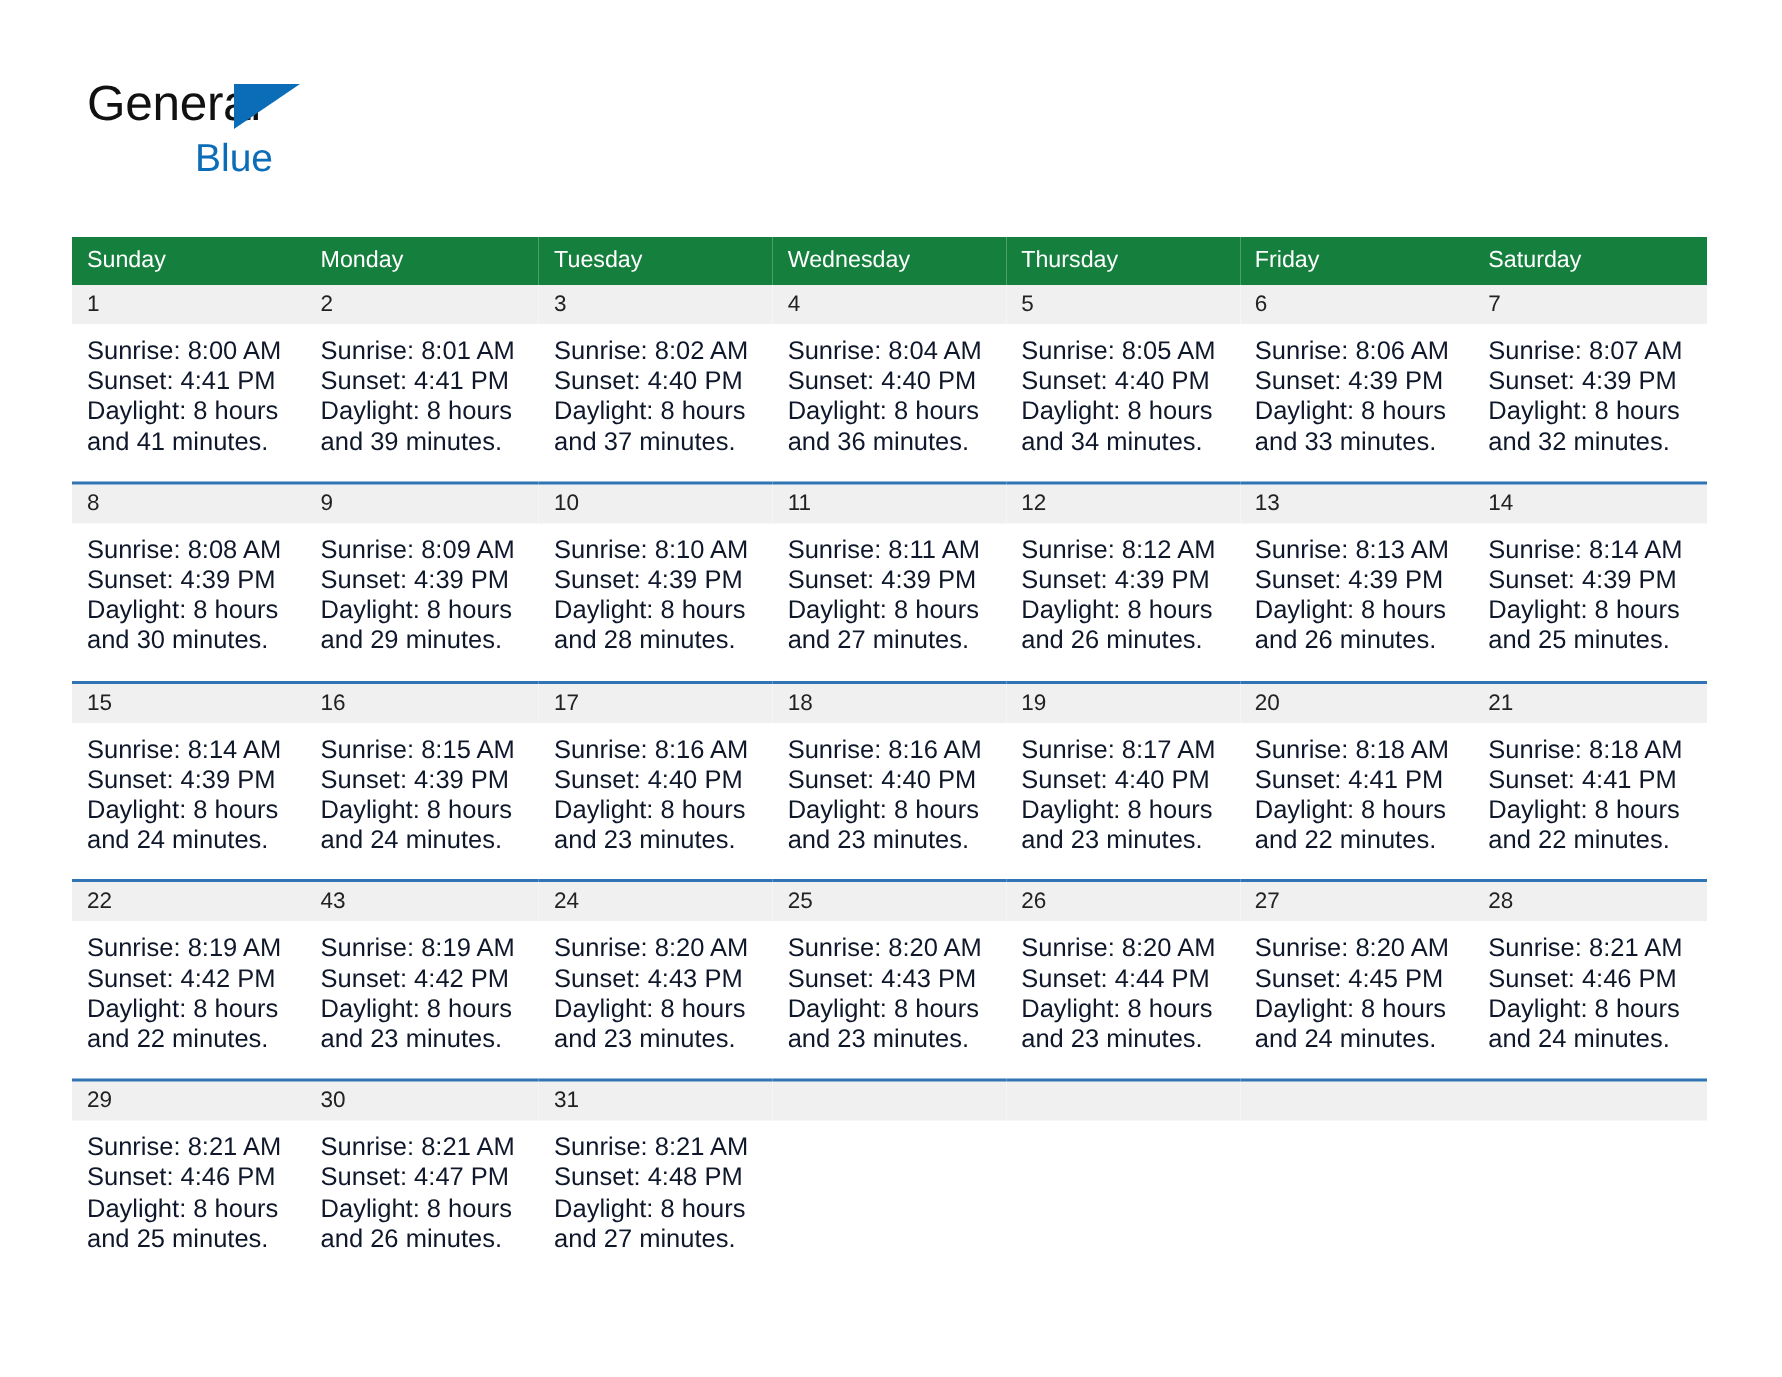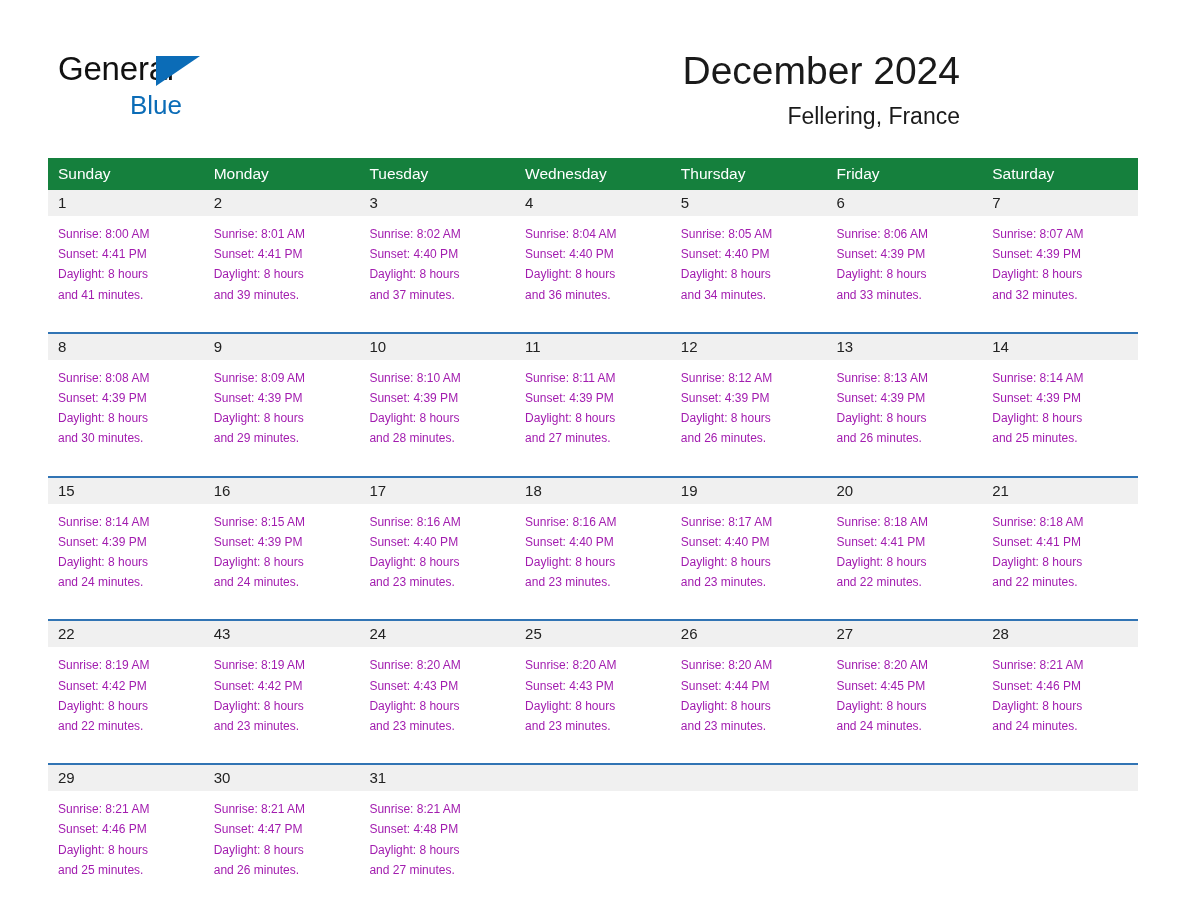--- a/index.html
+++ b/index.html
@@ -128,48 +128,44 @@
     background: #f0f0f0;
     font-size: 15px;
     color: #222222;
     padding: 5px 0 5px 10px;
     height: 26px;
     line-height: 16px;
   }
   .daynum.empty { color: transparent; }
 
   .cell-body {
-    padding: 8px 10px 27px 10px;
-    font-size: 12px;
+    padding: 8px 10px 16px 10px;
+    font-size: 17px;
     line-height: 20.2px;
-    color: #a21caf;
+    color: #0f172a;
     min-height: 104px;
   }
   .cell-body .ln { display: block; white-space: nowrap; }
   .cell-body.empty { min-height: 104px; }
 </style>
 </head>
 <body>
 
 <div class="page">
 
   <div class="masthead">
 
     <div class="brand">
       <span class="brand-row1">
         <span>General</span>
         <span class="brand-tri"></span>
       </span>
       <span class="brand-row2">Blue</span>
     </div>
 
-    <div class="title-block">
-      <div class="cal-title">December 2024</div>
-      <div class="cal-subtitle">Fellering, France</div>
-    </div>
 
   </div>
 
   <table class="calendar">
     <thead>
       <tr id="weekday-header-row">
           <th>Sunday</th>
           <th>Monday</th>
           <th>Tuesday</th>
           <th>Wednesday</th>

